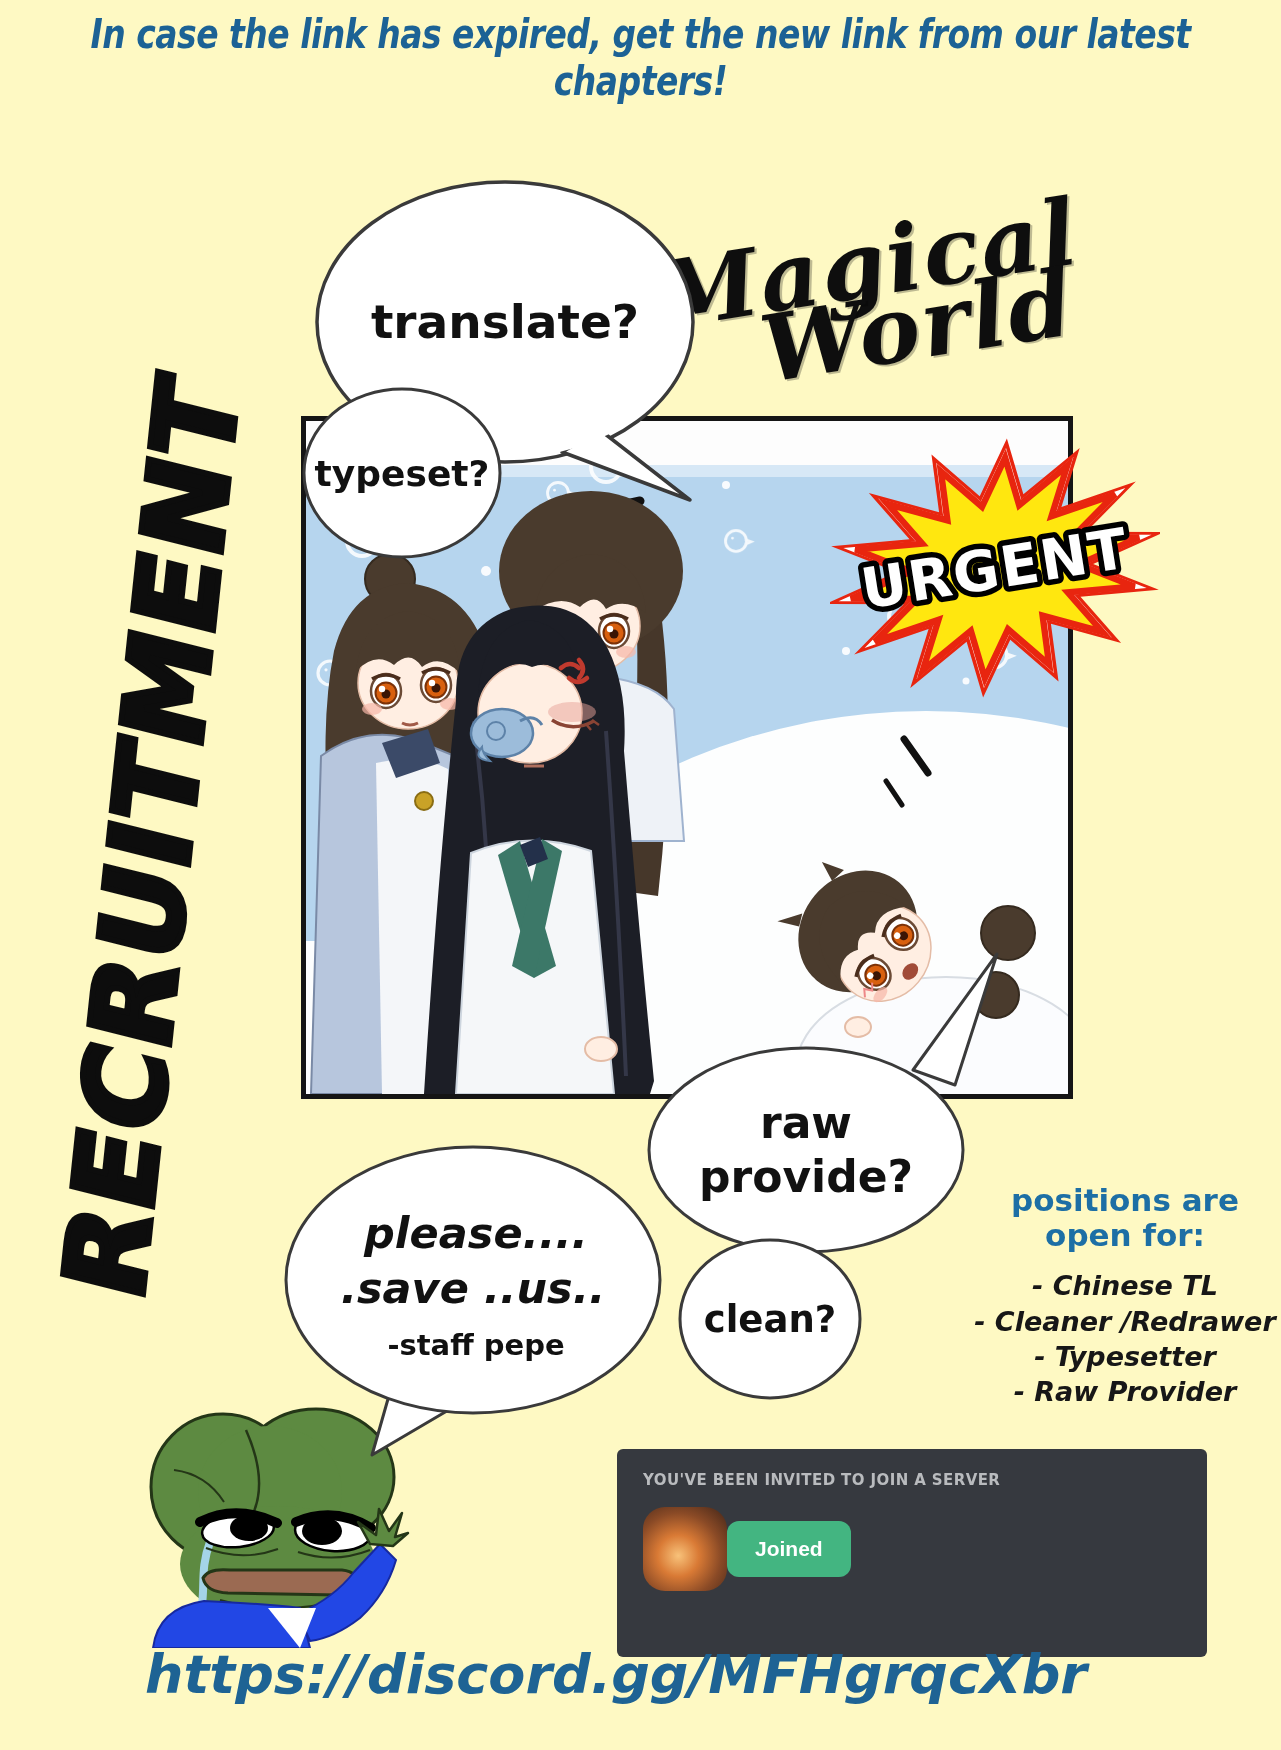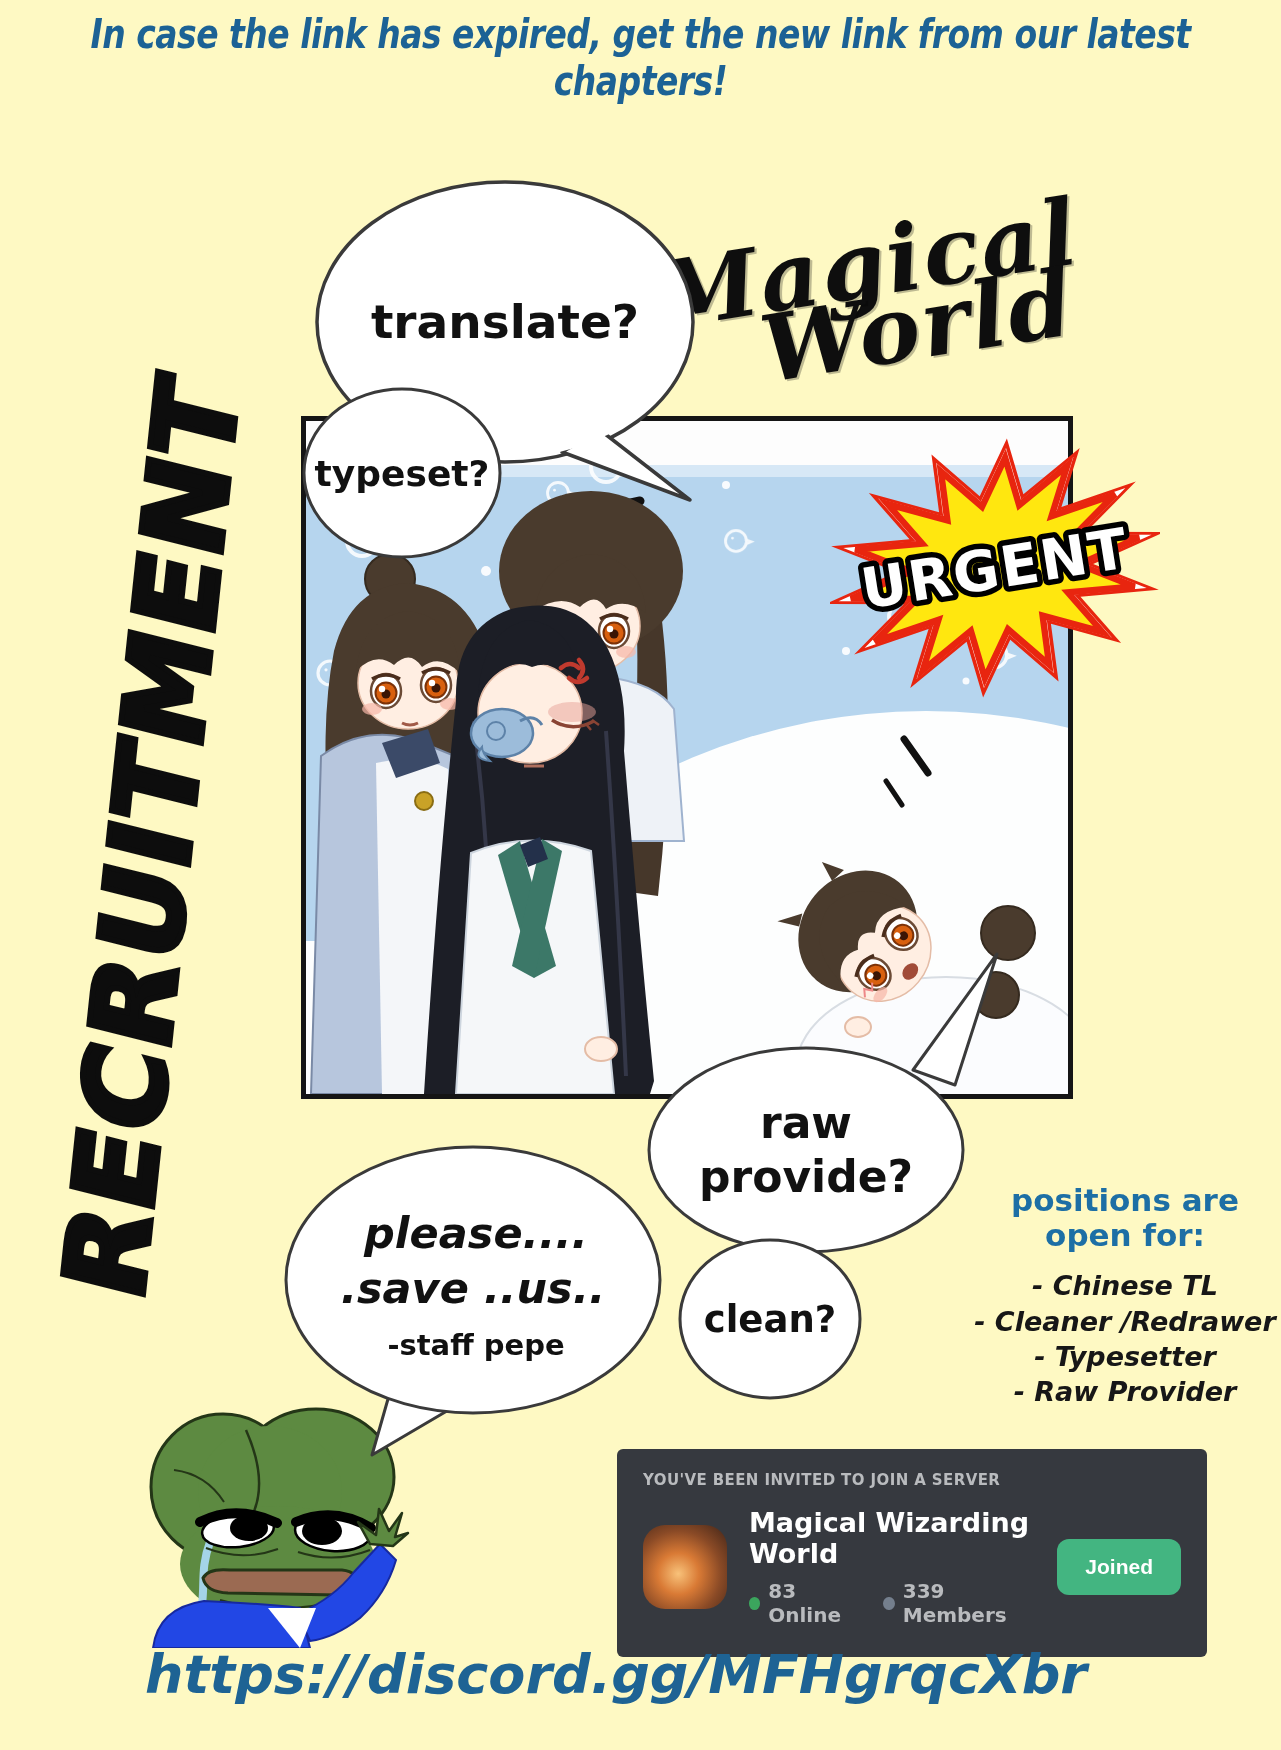--- a/index.html
+++ b/index.html
@@ -282,32 +282,19 @@
     <path d="M 5,256 Q 10,216 56,209 Q 120,212 152,216 L 162,256 Z" fill="#2247e5" stroke="#16299f" stroke-width="2"></path>
     <path d="M 150,222 Q 186,206 206,180 L 232,152 L 248,168 Q 238,202 212,226 Q 186,246 162,249 L 150,222 Z" fill="#2247e5" stroke="#16299f" stroke-width="2"></path>
     <path d="M 120,216 L 152,256 L 168,216 Z" fill="#ffffff"></path>
     <polygon points="222,152 210,130 228,143 231,117 241,139 254,121 247,145 260,141 245,154" fill="#5d8a41" stroke="#243617" stroke-width="2.5" stroke-linejoin="round"></polygon>
   </svg>
 
   <div class="abs discord-card">
     <div class="invite-header">YOU'VE BEEN INVITED TO JOIN A SERVER</div>
     <div class="server-row">
       <div class="server-icon"></div>
-      <div class="server-info">
-        <div class="server-name">Magical Wizarding World</div>
-        <div class="server-stats">
-          <span class="stat">
-            <span class="dot" style="background:#3ba55d;"></span>
-            <span>83 Online</span>
-          </span>
-          <span class="stat">
-            <span class="dot" style="background:#747f8d;"></span>
-            <span>339 Members</span>
-          </span>
-        </div>
-      </div>
       <button class="joined-btn">Joined</button>
     </div>
   </div>
 
   <div class="abs url">https://discord.gg/MFHgrqcXbr</div>
 
 </div>
 
 </body></html>

